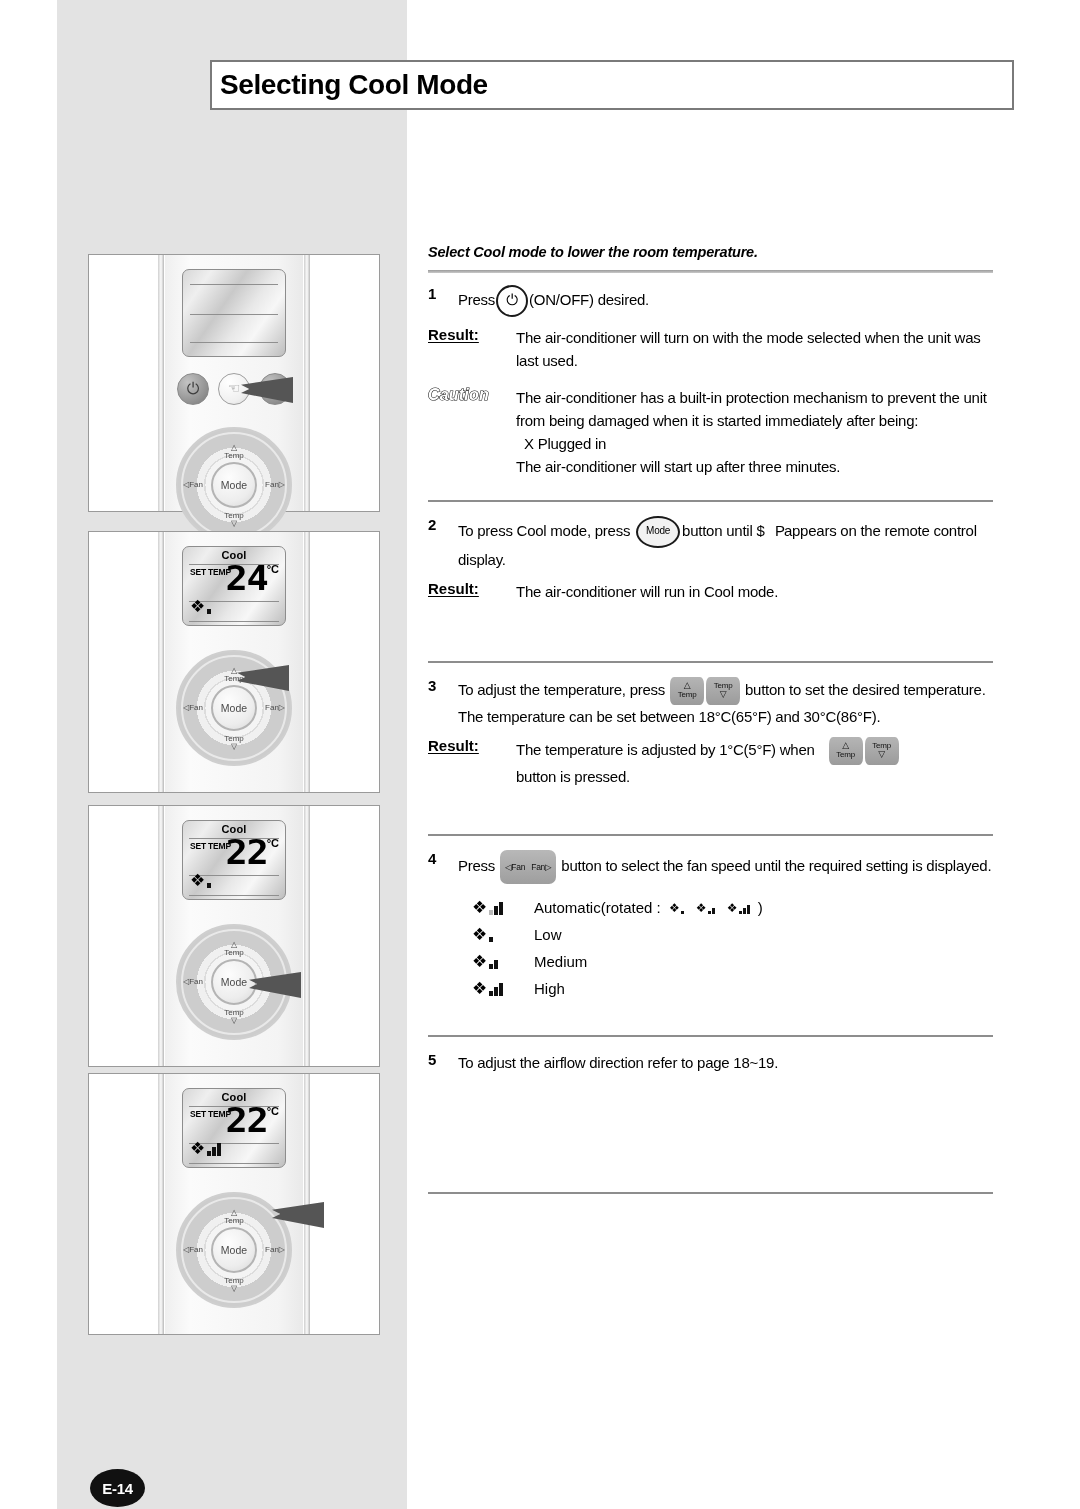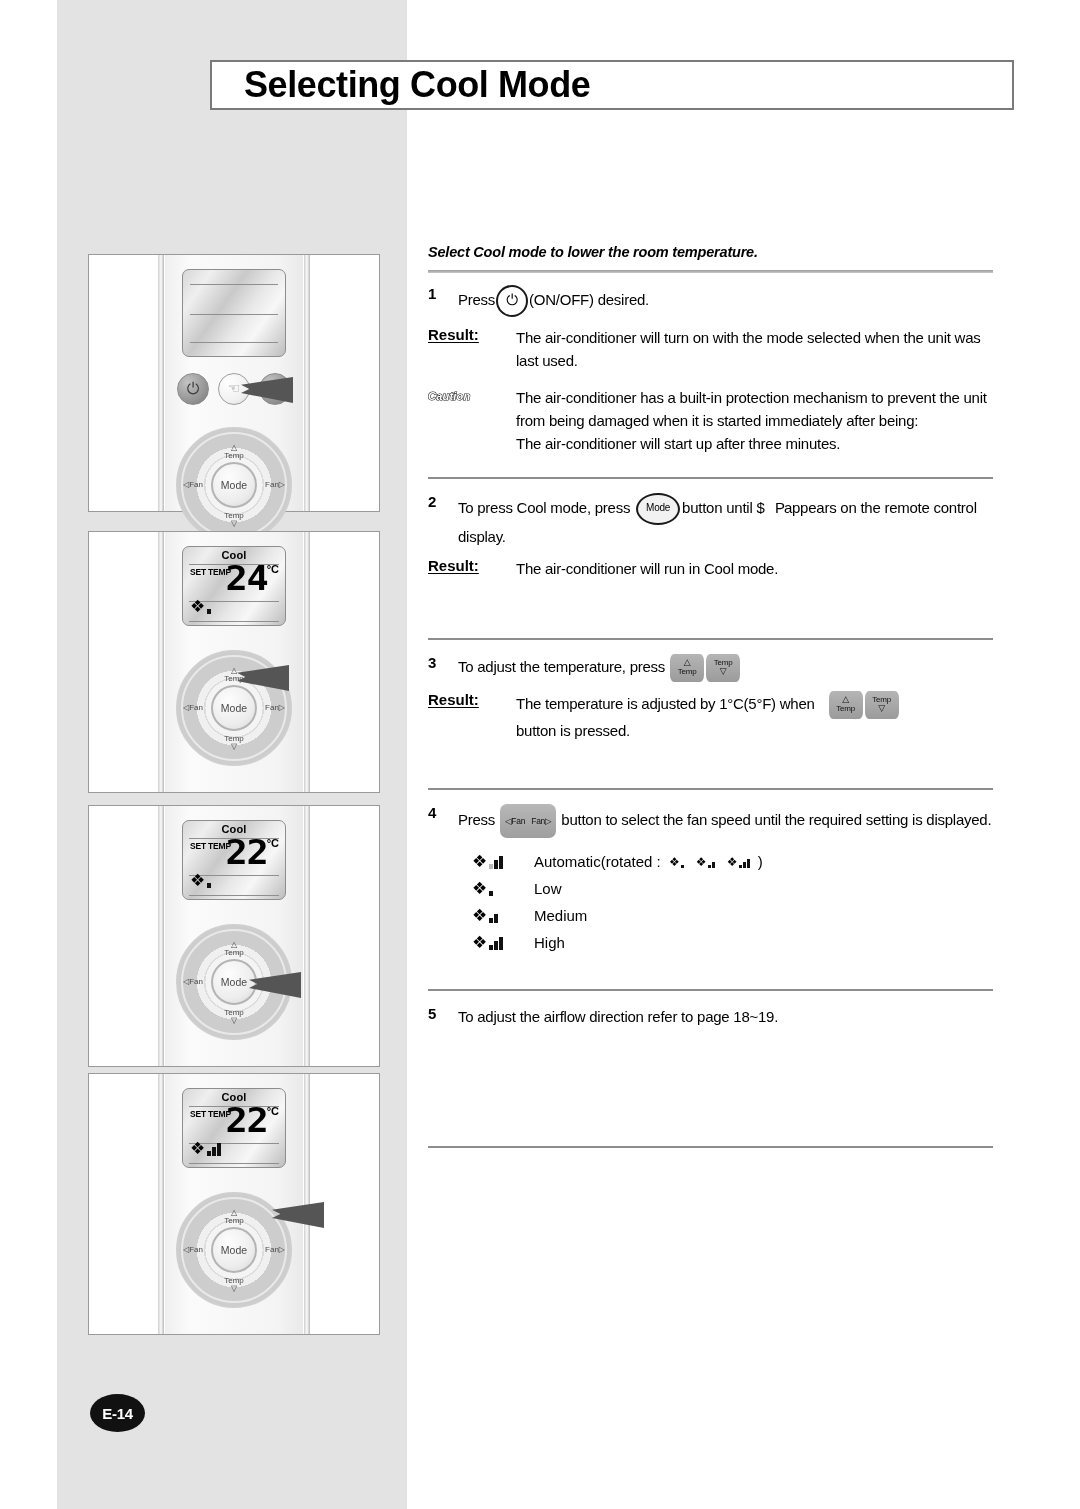--- a/index.html
+++ b/index.html
@@ -14,22 +14,22 @@
     position:absolute;left:57px;top:0;width:350px;height:1509px;
     background:#e3e3e3;
   }
   
   .title-box{
     position:absolute;left:210px;top:60px;width:800px;height:46px;
     background:#fff;border:2px solid #7a7a7a;
     display:flex;align-items:center;
   }
   .title-text{
-    font-size:36px;font-weight:bold;letter-spacing:-0.4px;
-    padding-left:32px;color:#000;
+    font-size:28px;font-weight:bold;letter-spacing:-0.4px;
+    padding-left:8px;color:#000;
   }
   
   .panel{
     position:absolute;left:88px;width:292px;
     background:#fff;border:1px solid #9a9a9a;
     box-sizing:border-box;
   }
   #panel1{top:254px;height:258px;}
   #panel2{top:531px;height:262px;}
   #panel3{top:805px;height:262px;}
@@ -142,21 +142,21 @@
   .step{display:flex;margin-bottom:4px;}
   .num{width:30px;flex:0 0 30px;font-size:15px;font-weight:bold;}
   .body{flex:1;font-size:15px;line-height:23px;letter-spacing:-0.25px;}
   .resrow{display:flex;margin-top:9px;}
   .reslbl{
     width:88px;flex:0 0 88px;font-size:15px;font-weight:bold;
     text-decoration:underline;text-underline-offset:2px;
   }
   .cautlbl{width:88px;flex:0 0 88px;}
   .caution{
-    font-size:11px;font-weight:bold;font-style:italic;
+    font-size:16px;font-weight:bold;font-style:italic;
     color:#fff;
     -webkit-text-stroke:1.1px #111;
     paint-order:stroke fill;
     letter-spacing:0.2px;
     margin-top:26px;
   }
   .bullets{margin-left:8px;}
   .bullets div{white-space:nowrap;}
 
   
@@ -194,21 +194,21 @@
   .mini{display:inline-flex;align-items:flex-end;gap:1.5px;vertical-align:middle;margin:0 4px;}
   .mini .fanglyph{font-size:12px;line-height:11px;}
   .mini .bars{height:9px;}
   .mini .bars i{width:2.5px;}
   .mini .bars i.b1{height:3.5px;}
   .mini .bars i.b2{height:6.5px;}
   .mini .bars i.b3{height:9px;}
 
   
   .pagebadge{
-    position:absolute;left:90px;top:1394px;width:55px;height:38px;
+    position:absolute;left:90px;top:1469px;width:55px;height:38px;
     border-radius:50%;background:#111;
     display:flex;align-items:center;justify-content:center;
   }
   .pagebadge span{color:#fff;font-size:15px;font-weight:bold;letter-spacing:-0.3px;}
 </style>
 </head>
 <body>
 
 <div class="grey-band"></div>
 
@@ -370,20 +370,21 @@
     <div class="reslbl">Result:</div>
     <div class="body">The air-conditioner will turn on with the mode selected when the unit was last used.</div>
   </div>
   <div class="resrow" style="margin-top:14px;">
     <div class="cautlbl">
       <span class="caution">Caution</span>
     </div>
     <div class="body">
       <span>The air-conditioner has a built-in protection mechanism to prevent the unit from being damaged when it is started immediately after being:</span>
       <div class="bullets">
+        <div>X Plugged in</div>
       </div>
       <span>The air-conditioner will start up after three minutes.</span>
     </div>
   </div>
 
   <div class="hr thin" style="margin-top:22px;margin-bottom:14px;"></div>
 
   <div class="step">
     <div class="num">2</div>
     <div class="body">
@@ -401,20 +402,21 @@
 
   <div class="step">
     <div class="num">3</div>
     <div class="body">
       <span>To adjust the temperature, press</span>
       <span class="ib ib-temp">
         <span class="tri">△</span><span>Temp</span>
       </span><span class="ib ib-temp">
         <span>Temp</span><span class="tri">▽</span>
       </span>
+      <span>button to set the desired temperature. The temperature can be set between 18°C(65°F) and 30°C(86°F).</span>
     </div>
   </div>
   <div class="resrow">
     <div class="reslbl">Result:</div>
     <div class="body">
       <span>The temperature is adjusted by 1°C(5°F) when</span>
       <span class="ib ib-temp" style="margin-left:10px;">
         <span class="tri">△</span><span>Temp</span>
       </span><span class="ib ib-temp">
         <span>Temp</span><span class="tri">▽</span>

